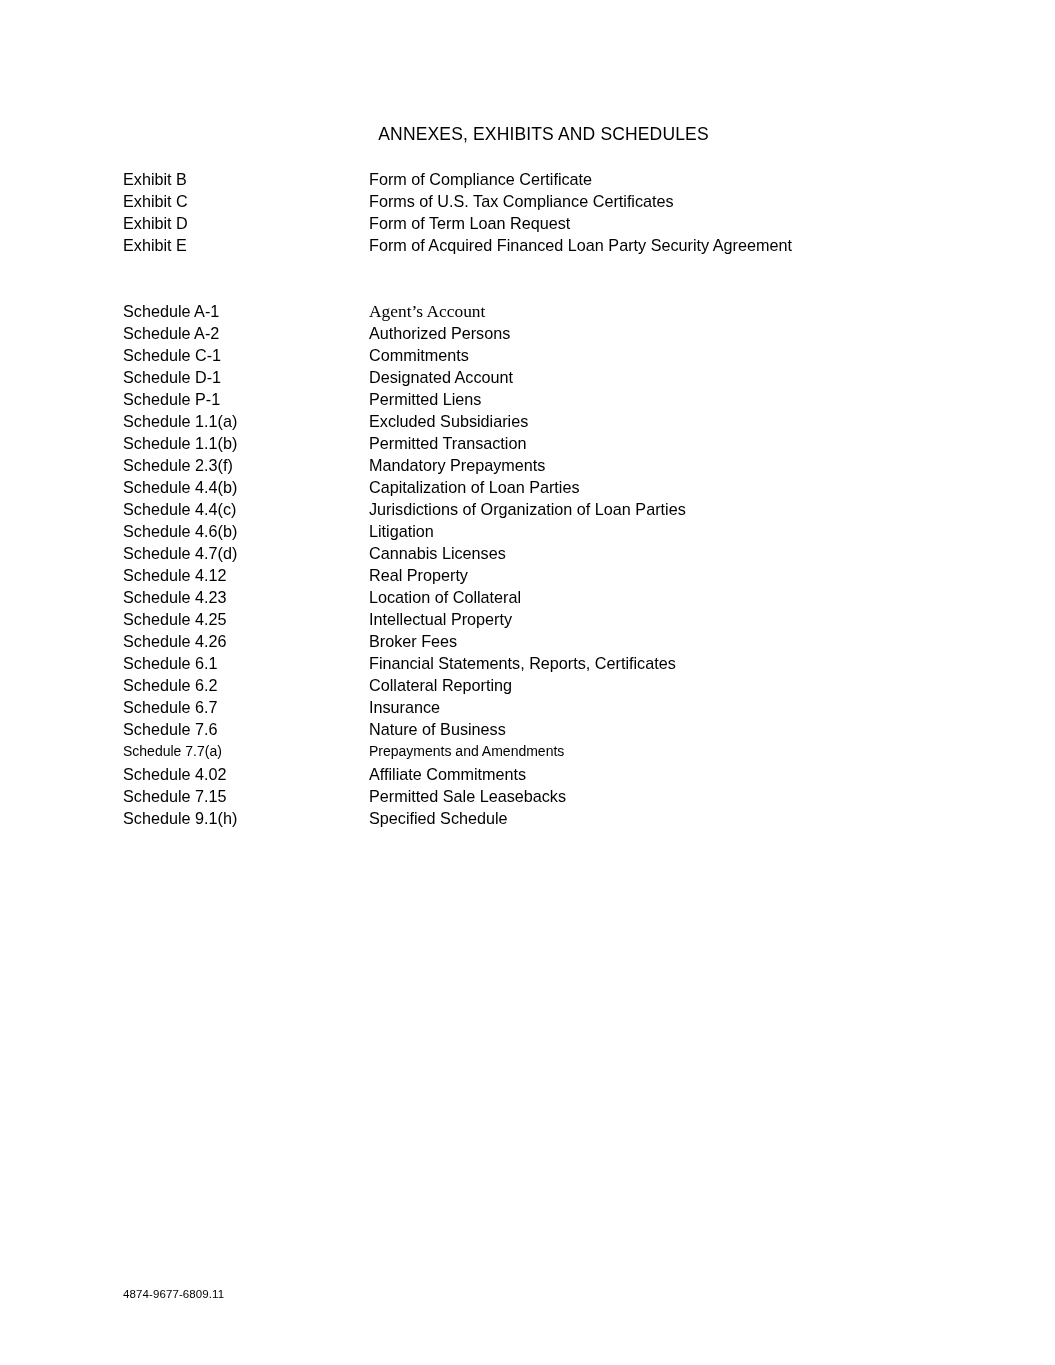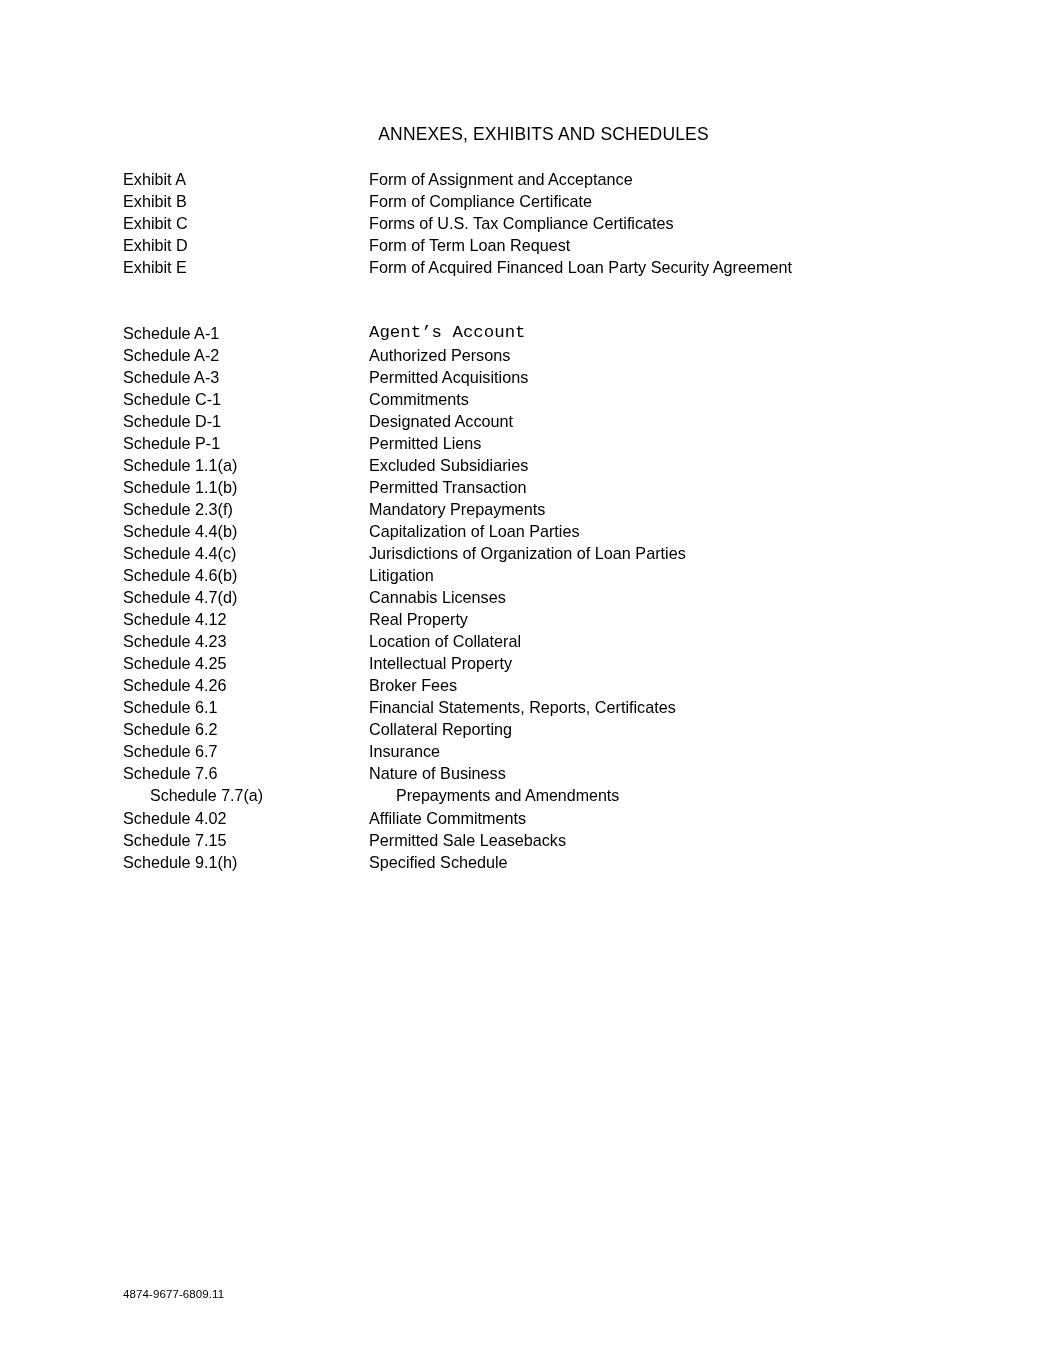--- a/index.html
+++ b/index.html
@@ -64,29 +64,28 @@
     vertical-align: top;
   }
 
   
   .section-gap {
     height: 44px;
   }
 
   
   .row.serif-desc .desc {
-    font-family: Liberation Mono, monospace;
+    font-family: Liberation Serif, serif;
     font-size: 17.4px;
   }
 
   .row.emphasis {
     height: 23px;
     line-height: 23px;
-    font-size: 16px;
-    margin-left: 27px;
+    font-size: 14px;
   }
 
   
   .page-number {
     position: absolute;
     top: 1230px;
     left: 0;
     width: 1055px;
     text-align: center;
     font-size: 16px;
@@ -105,33 +104,31 @@
 </head>
 <body>
 
 <div class="page">
 
   <div class="doc-title">ANNEXES, EXHIBITS AND SCHEDULES</div>
 
   <div class="listing">
 
     <div>
-        <div class="row"><span class="label">Exhibit A</span><span class="desc">Form of Assignment and Acceptance</span></div>
         <div class="row"><span class="label">Exhibit B</span><span class="desc">Form of Compliance Certificate</span></div>
         <div class="row"><span class="label">Exhibit C</span><span class="desc">Forms of U.S. Tax Compliance Certificates</span></div>
         <div class="row"><span class="label">Exhibit D</span><span class="desc">Form of Term Loan Request</span></div>
         <div class="row"><span class="label">Exhibit E</span><span class="desc">Form of Acquired Financed Loan Party Security Agreement</span></div>
       </div>
 
     <div class="section-gap"></div>
 
     <div>
         <div class="row serif-desc"><span class="label">Schedule A-1</span><span class="desc">Agent’s Account</span></div>
         <div class="row"><span class="label">Schedule A-2</span><span class="desc">Authorized Persons</span></div>
-        <div class="row"><span class="label">Schedule A-3</span><span class="desc">Permitted Acquisitions</span></div>
         <div class="row"><span class="label">Schedule C-1</span><span class="desc">Commitments</span></div>
         <div class="row"><span class="label">Schedule D-1</span><span class="desc">Designated Account</span></div>
         <div class="row"><span class="label">Schedule P-1</span><span class="desc">Permitted Liens</span></div>
         <div class="row"><span class="label">Schedule 1.1(a)</span><span class="desc">Excluded Subsidiaries</span></div>
         <div class="row"><span class="label">Schedule 1.1(b)</span><span class="desc">Permitted Transaction</span></div>
         <div class="row"><span class="label">Schedule 2.3(f)</span><span class="desc">Mandatory Prepayments</span></div>
         <div class="row"><span class="label">Schedule 4.4(b)</span><span class="desc">Capitalization of Loan Parties</span></div>
         <div class="row"><span class="label">Schedule 4.4(c)</span><span class="desc">Jurisdictions of Organization of Loan Parties</span></div>
         <div class="row"><span class="label">Schedule 4.6(b)</span><span class="desc">Litigation</span></div>
         <div class="row"><span class="label">Schedule 4.7(d)</span><span class="desc">Cannabis Licenses</span></div>

